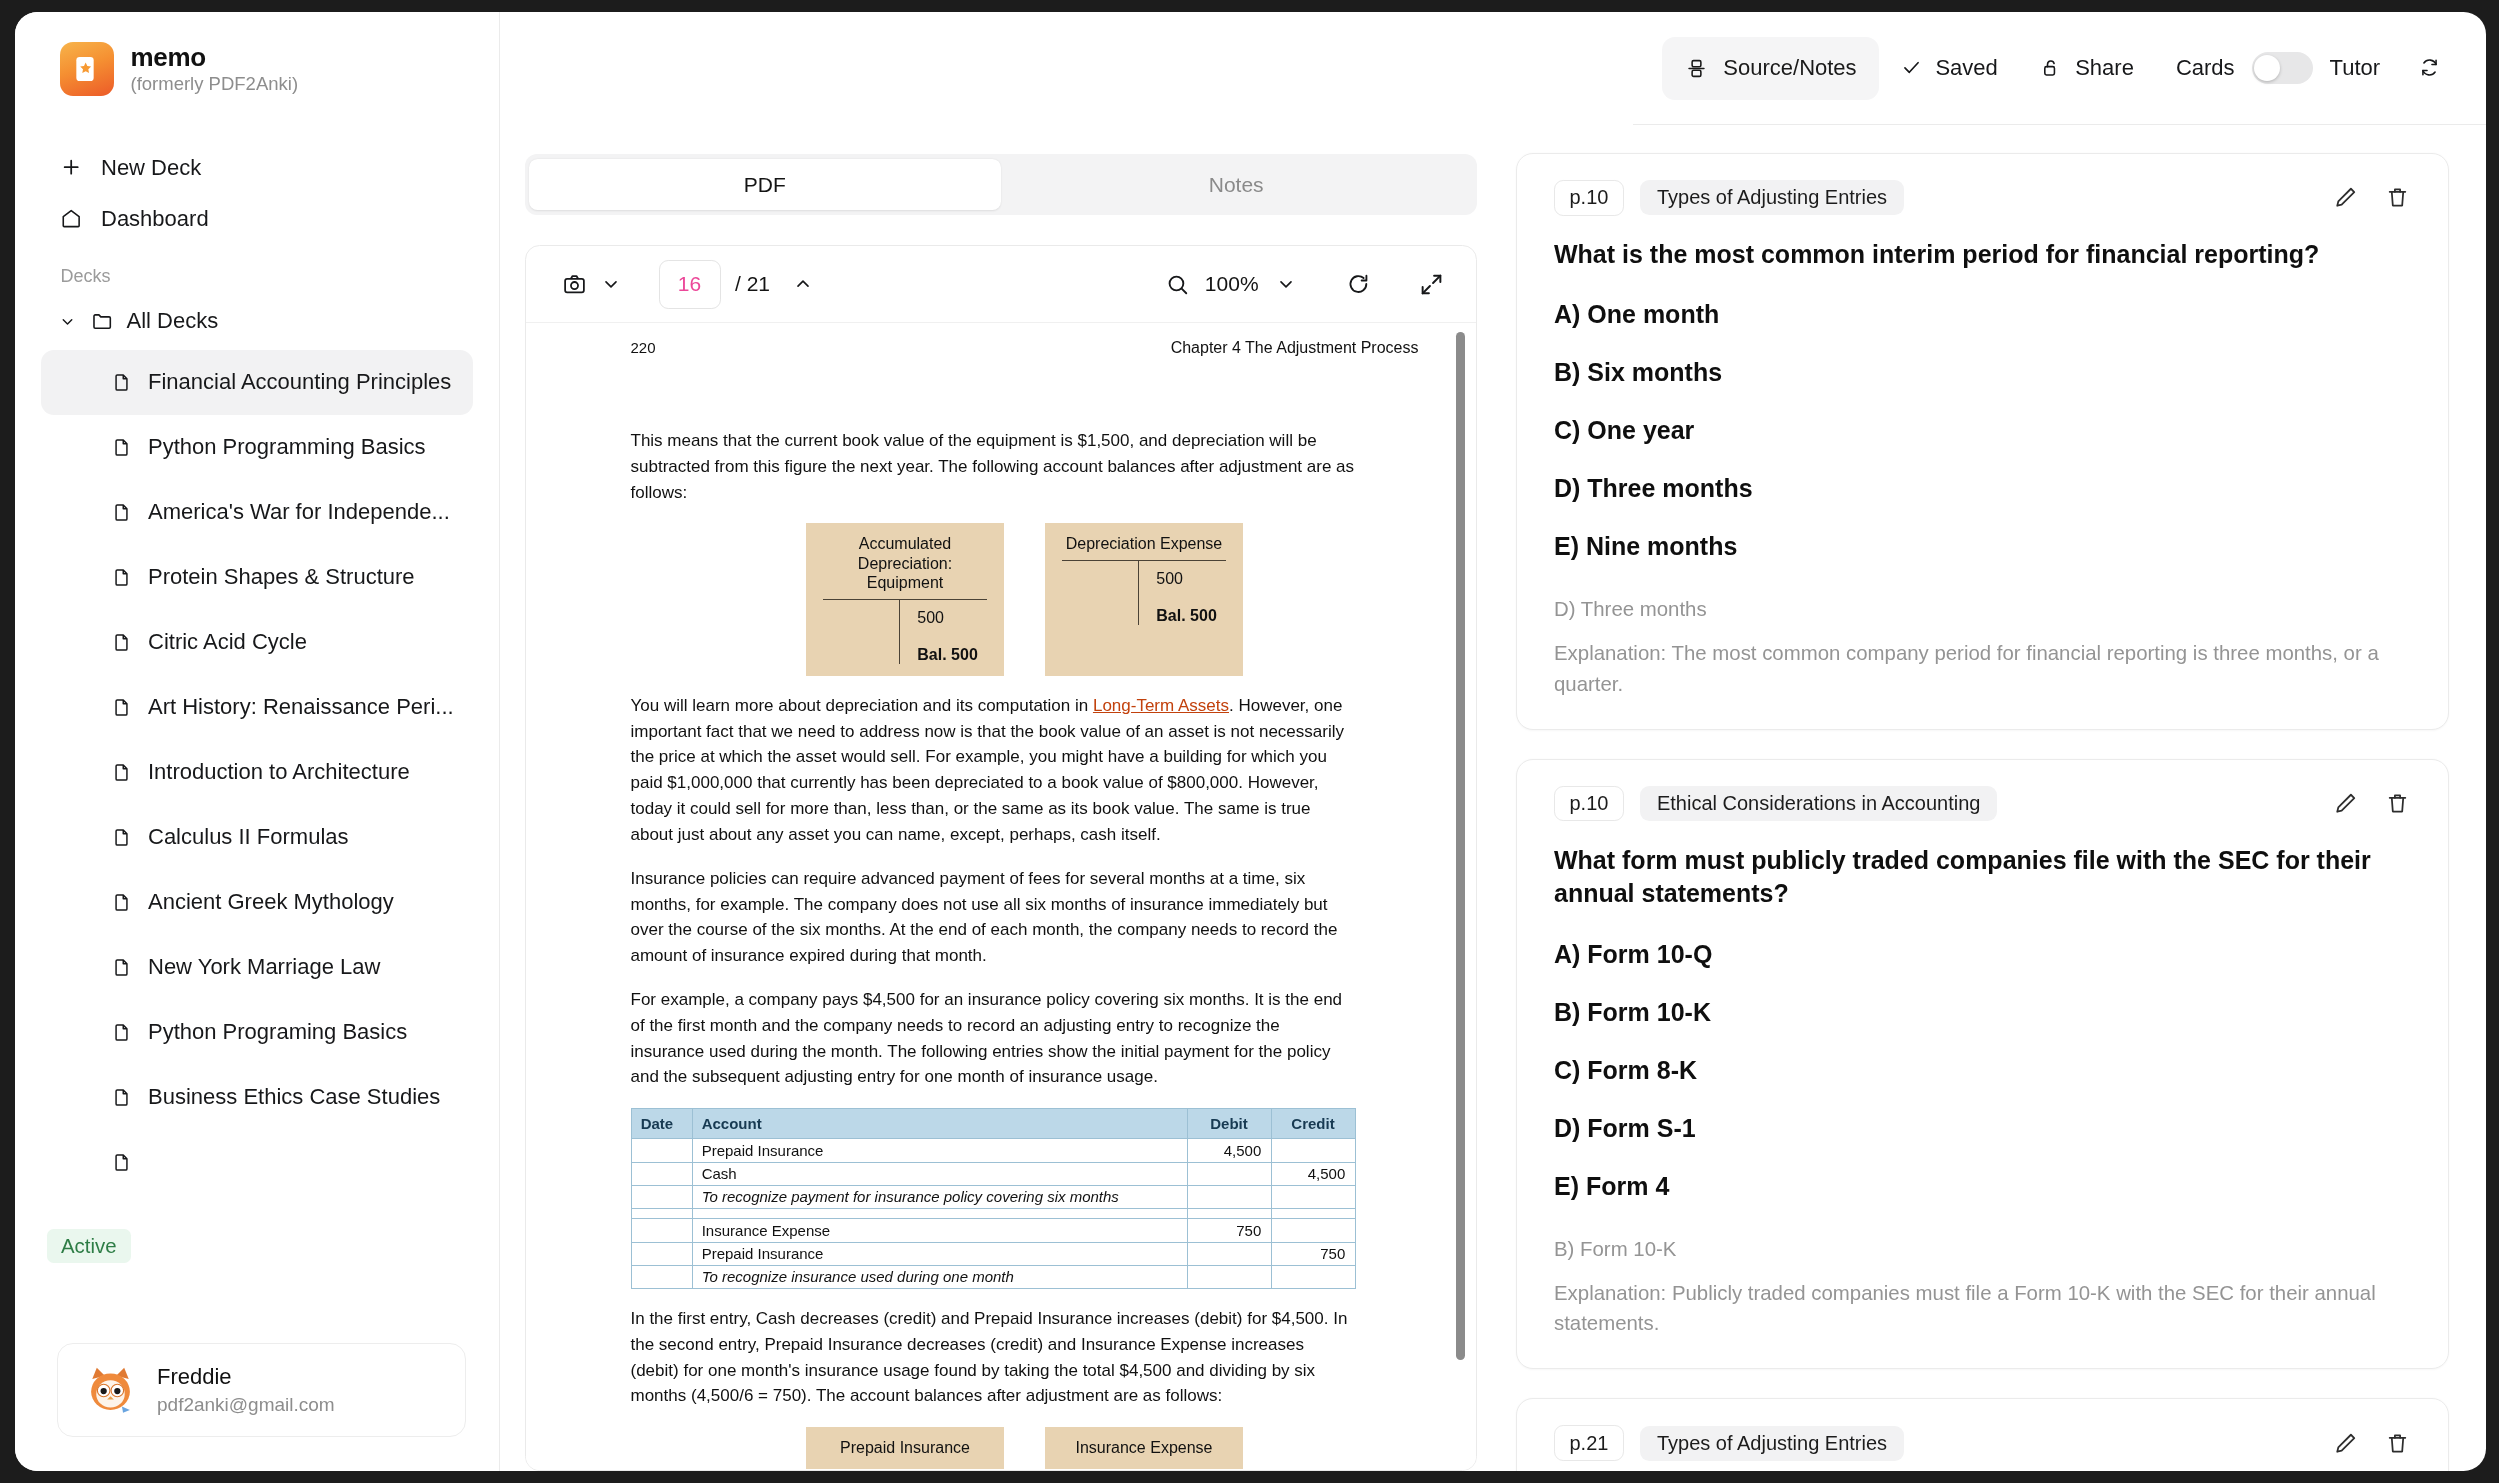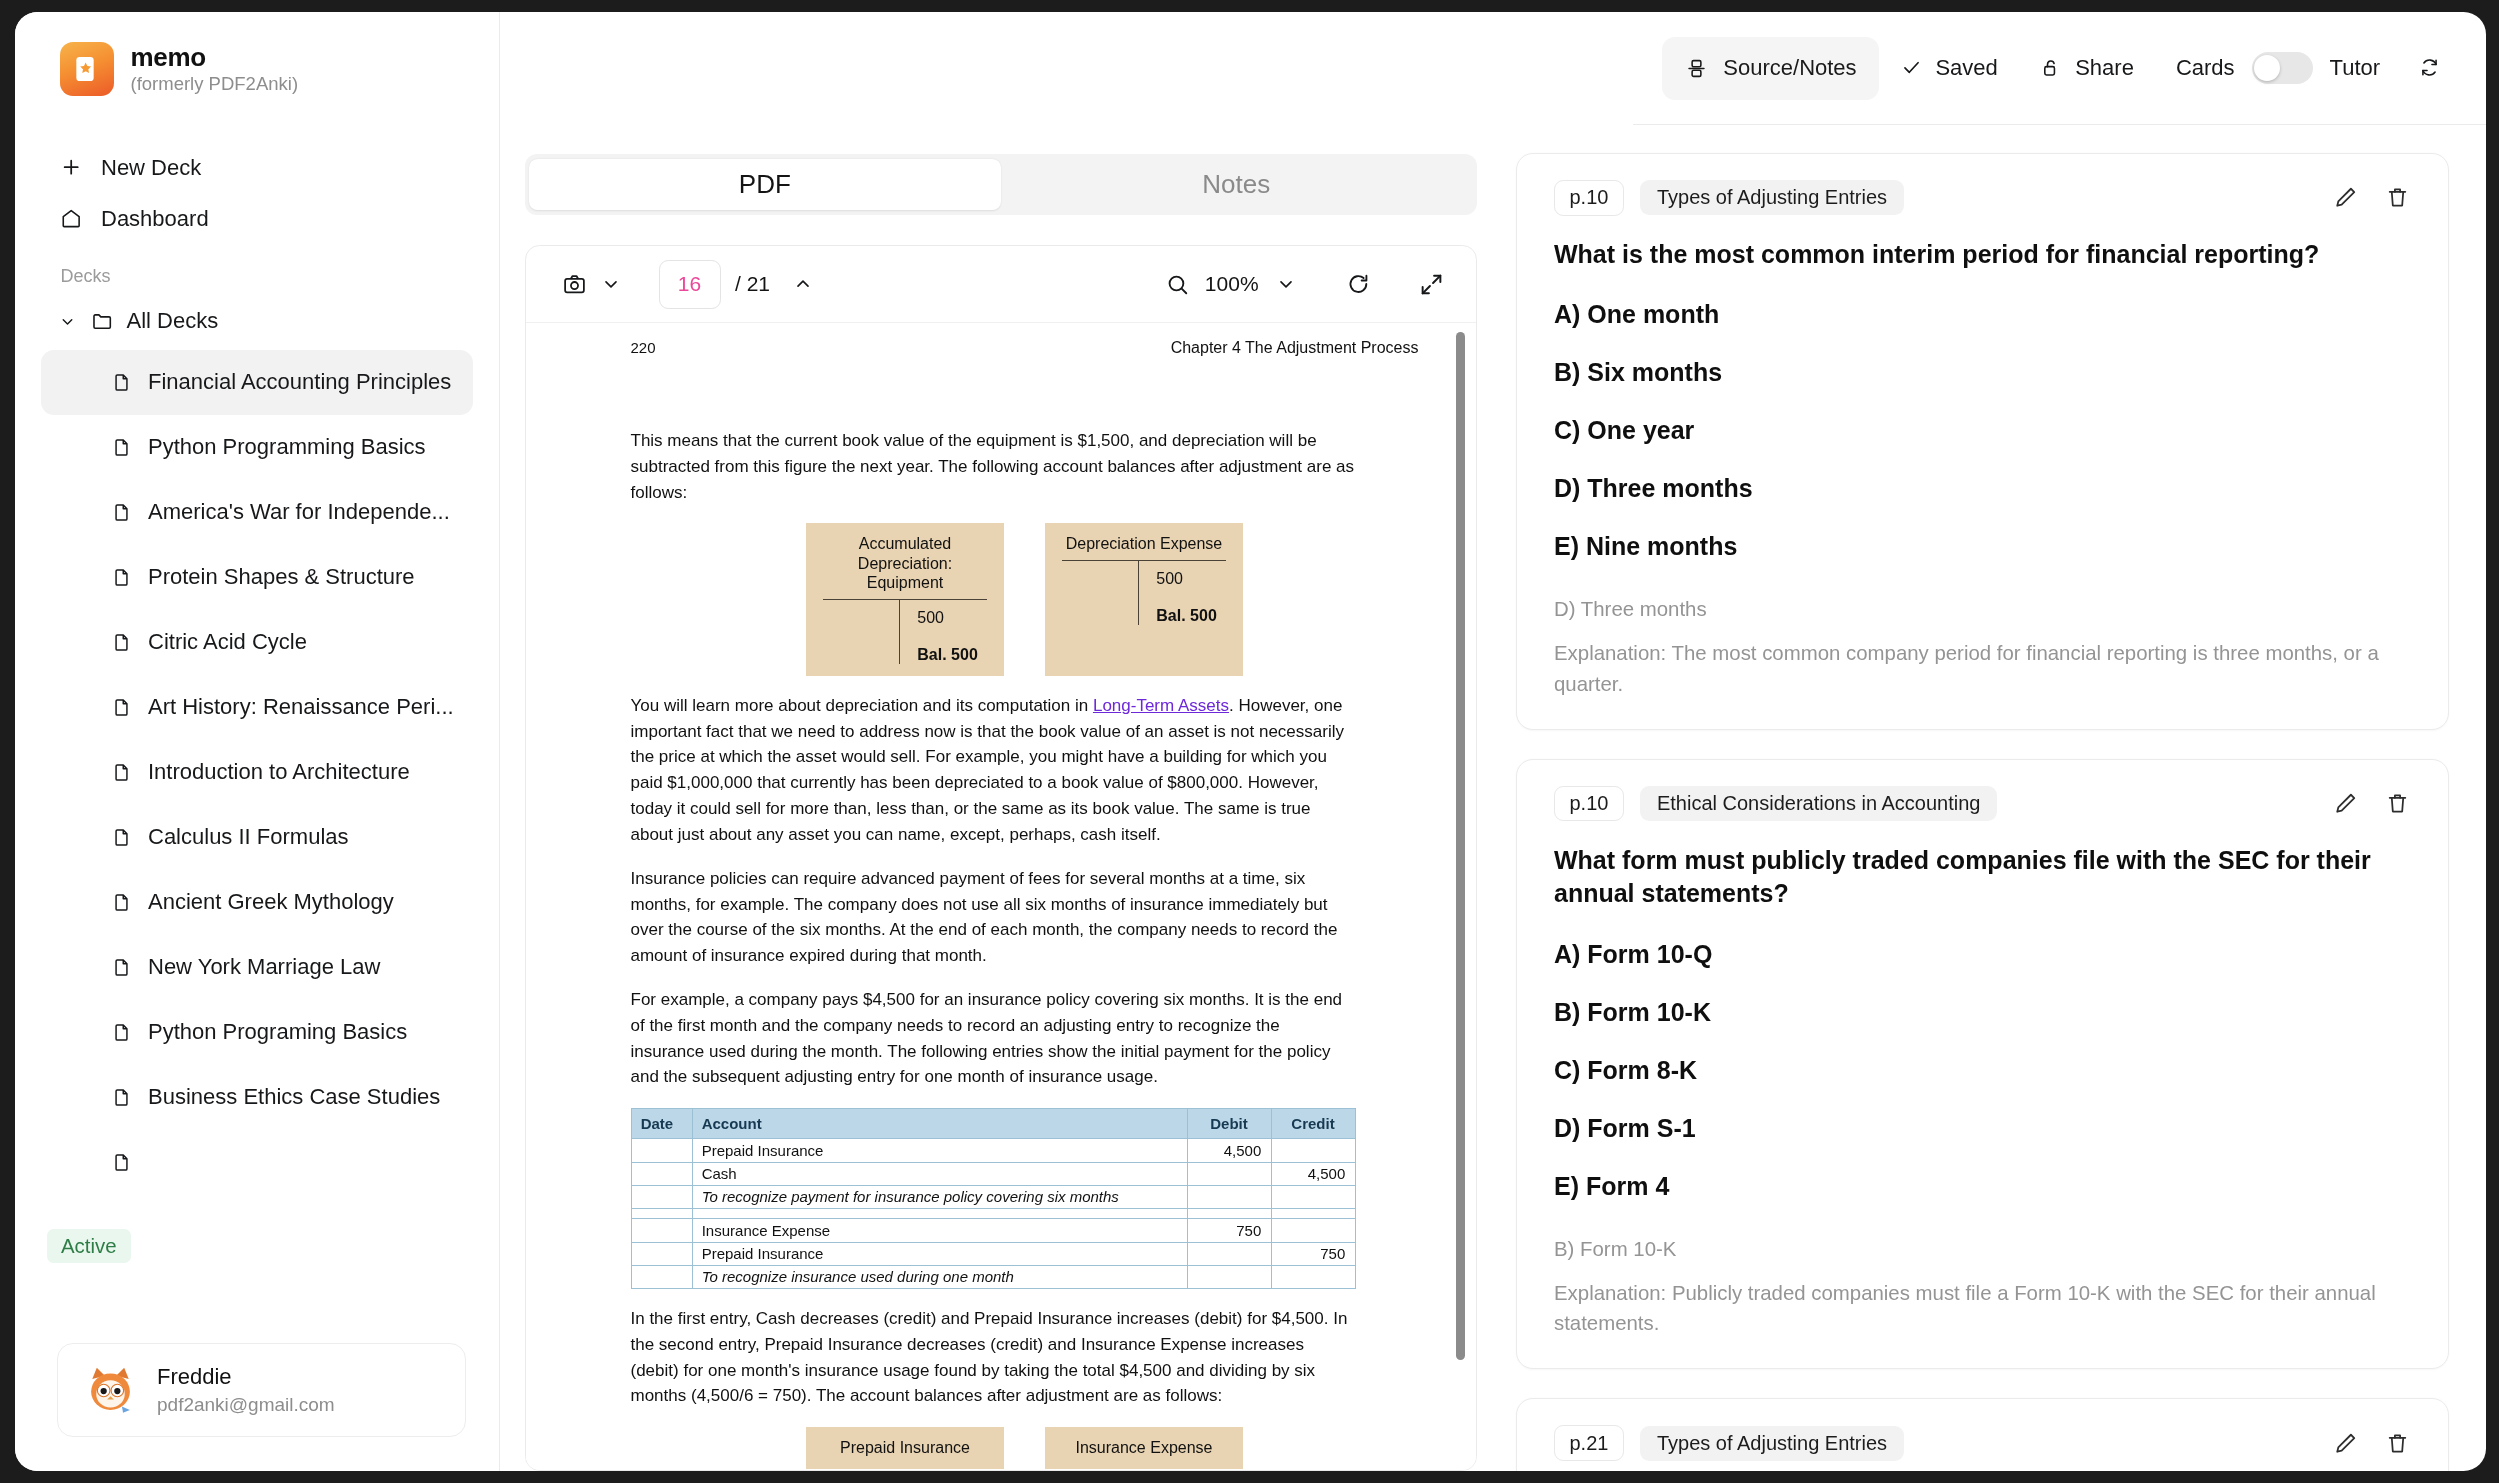--- a/index.html
+++ b/index.html
@@ -131,21 +131,21 @@
   .content { flex: 1 1 auto; display: flex; min-height: 0; }
 
   
   .pdf-col { width: 1002px; flex: 0 0 1002px; padding: 29px 25px 0 25px; display: flex; flex-direction: column; min-height: 0;}
   .tabs {
     height: 61px; flex: 0 0 61px; background: #f3f3f4; border-radius: 12px;
     display: flex; padding: 4.6px; gap: 0;
   }
   .tab {
     flex: 1 1 0; border-radius: 8.6px; display: flex; align-items: center; justify-content: center;
-    font-size: 26px; color: #8a8a8a;
+    font-size: 21px; color: #8a8a8a;
   }
   .tab.sel { background: #ffffff; color: #141414; box-shadow: 0 0.7px 2px rgba(0,0,0,.09); }
 
   .viewer {
     margin-top: 30px; flex: 1 1 auto; min-height: 0;
     border: 1.3px solid #eaeaea; border-radius: 14.5px;
     background: #fff; display: flex; flex-direction: column; overflow: hidden;
   }
   .pdf-toolbar {
     height: 76px; flex: 0 0 76px; display: flex; align-items: center;
@@ -171,21 +171,21 @@
     width: 9.2px; height: 1028px; border-radius: 4.6px; background: #8b8b8b;
   }
 
   .pg-head { display: flex; justify-content: space-between; align-items: baseline; font-size: 15px; color: #111; }
   .pg-head .ch { font-size: 16px; }
   .pdf-body { margin-top: 71px; }
   .pdf-p {
     font-size: 17px; line-height: 1.52; color: #111; text-align: left;
     margin-bottom: 18px; max-width: 725px;
   }
-  .pdf-p a { color: #6d28d9; text-decoration: underline; }
+  .pdf-p a { color: #c2410c; text-decoration: underline; }
 
   .tpair { display: flex; justify-content: center; gap: 41px; margin: 6.6px 0 17px 0; }
   .tacct { width: 198px; background: #e8d3b2; padding: 10.5px 17px 12px 17px; }
   .tacct .ttl { font-size: 16px; text-align: center; line-height: 1.22; color: #111; }
   .tacct .rule { height: 1.3px; background: #4a4236; margin: 6.6px 0 0 0; }
   .tbody { display: flex; min-height: 58px; }
   .tcol { flex: 1 1 0; padding-top: 5.3px; }
   .tcol.left { text-align: right; padding-right: 6.6px; }
   .tcol.right { border-left: 1.3px solid #4a4236; padding-left: 17px; text-align: left; }
   .tcol .v { font-size: 16px; color: #111; line-height: 1.5; }

